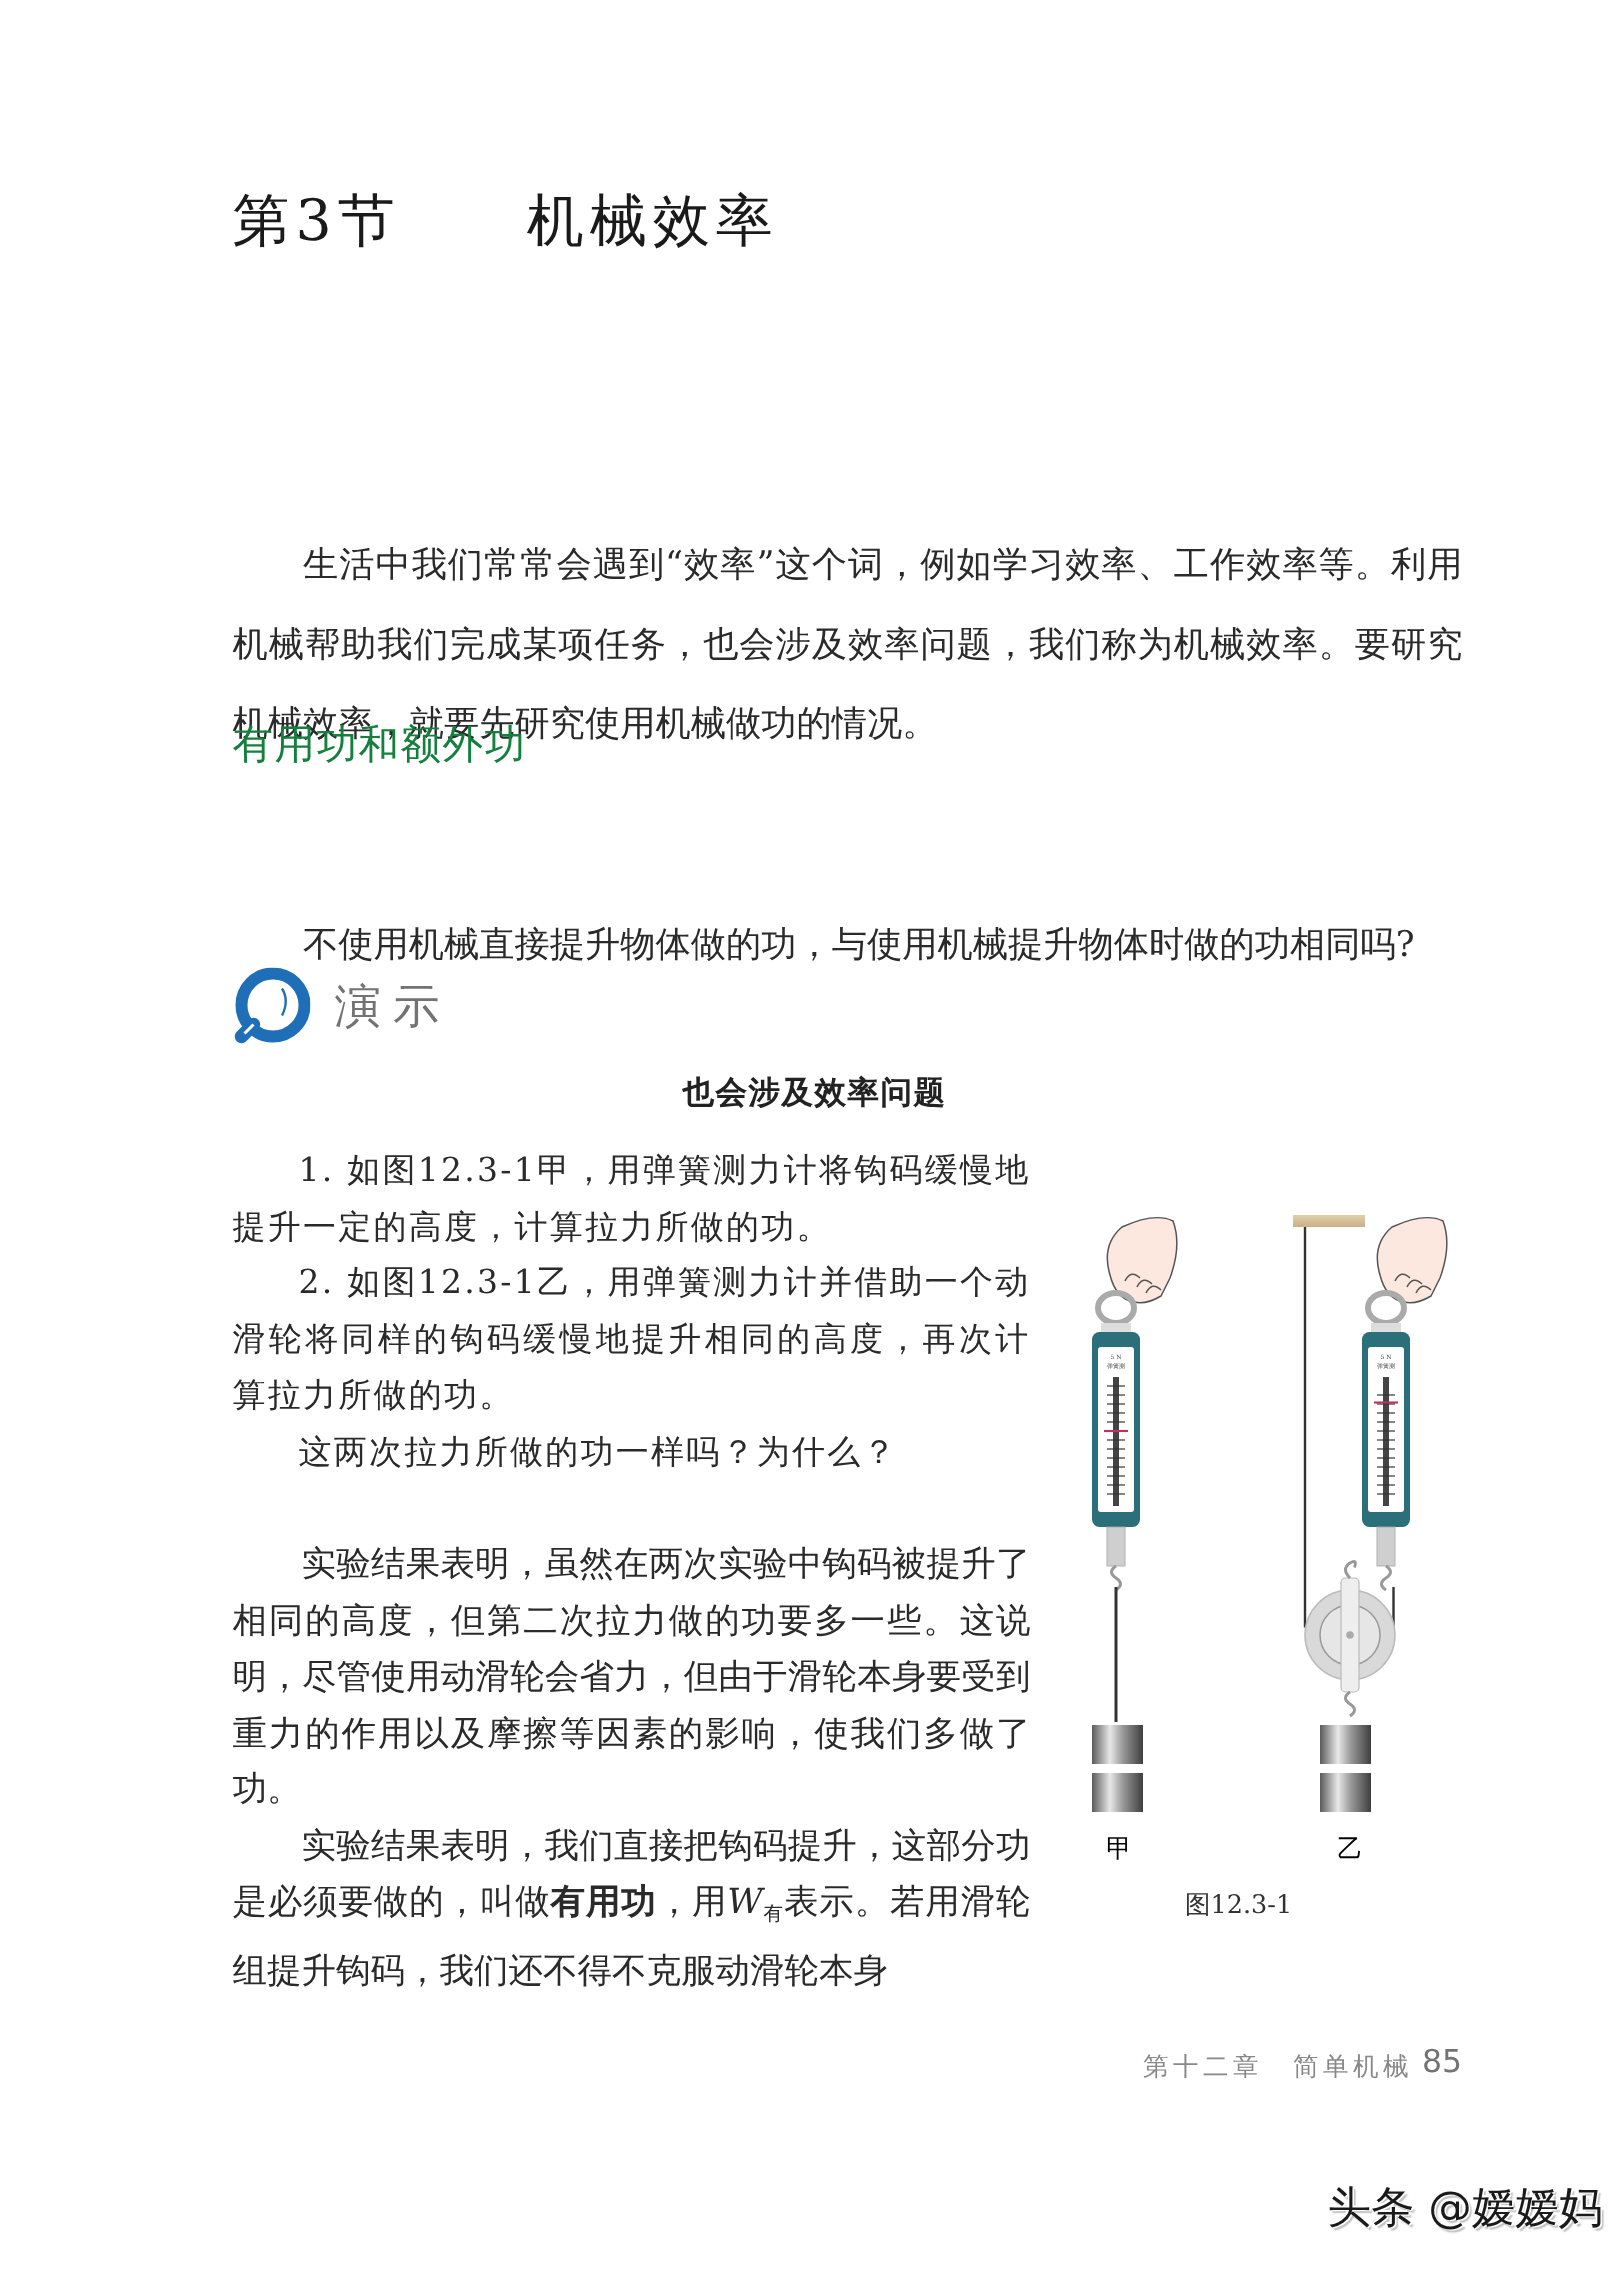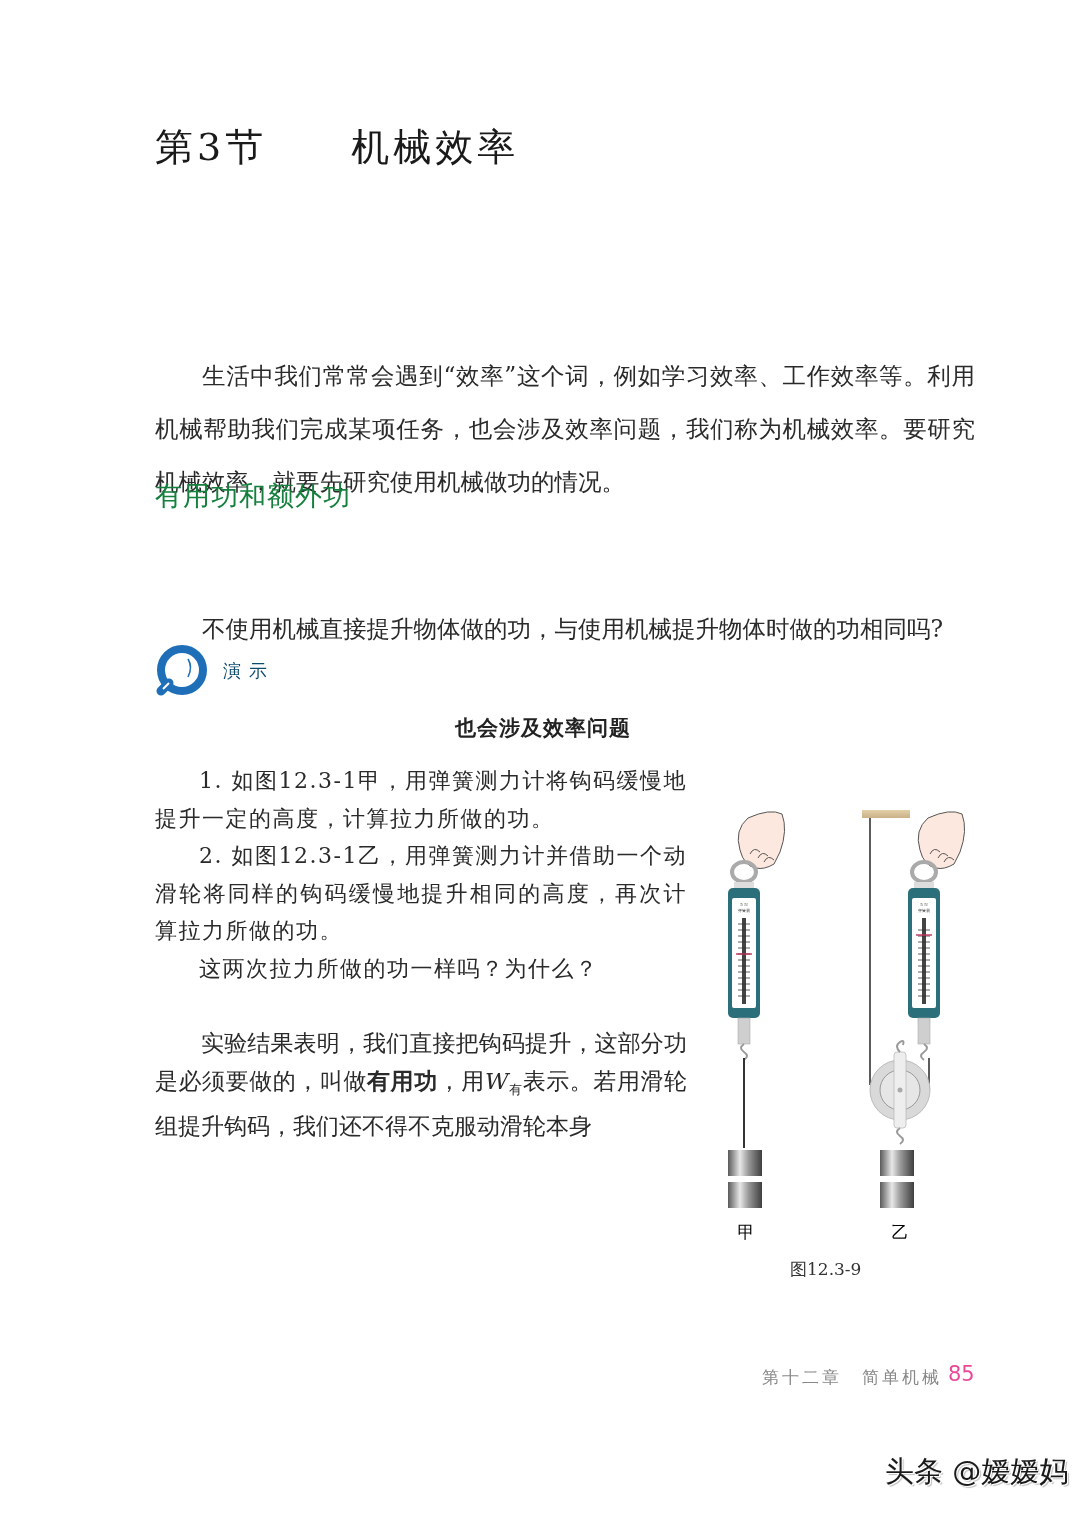--- a/index.html
+++ b/index.html
@@ -16,41 +16,41 @@
     left: 155px; width: 820px; font-size: 23.5px; line-height: 53px; text-align: justify;
     text-justify: inter-character;
   }
   .indent { text-indent: 2em; }
   .section-heading {
     left: 155px; top: 478px; font-size: 27px; color: #15803d;
     font-family: "DejaVu Sans", "Liberation Sans", sans-serif; letter-spacing: 1px;
   }
   .demo-wrap { left: 155px; top: 645px; display: flex; align-items: center; }
   .demo-icon { width: 52px; height: 52px; margin-right: 16px; }
-  .demo-label { font-family: "DejaVu Sans", sans-serif; font-size: 18px; letter-spacing: 8px; color: #0c4a6e; }
+  .demo-label { font-family: "DejaVu Sans", sans-serif; font-size: 31px; letter-spacing: 8px; color: #737373; }
   .demo-title {
     left: 455px; top: 714px; font-family: "DejaVu Sans", sans-serif; font-size: 21px; font-weight: bold; color: #222;
     letter-spacing: 1px;
   }
   .col {
     left: 155px; width: 532px; font-size: 22px; line-height: 37.5px; text-align: justify; letter-spacing: 1.5px;
     text-justify: inter-character;
   }
   .col p { margin: 0; }
   .col .ind { text-indent: 2em; }
   .col2 { left: 155px; width: 532px; font-size: 23px; line-height: 37.5px; text-align: justify; text-justify: inter-character; }
   .col2 p { margin: 0; }
   .col2 .ind { text-indent: 2em; }
   .bold { font-family: "DejaVu Sans", sans-serif; font-weight: bold; }
   .w-italic { font-style: italic; font-family: "DejaVu Serif", serif; }
   .sub { font-size: 13px; vertical-align: -5px; }
   .fig-label { font-family: "DejaVu Sans", sans-serif; font-size: 17px; color: #d24a9a; }
   .fig-caption { left: 790px; top: 1258px; font-size: 17px; color: #333; font-family: "DejaVu Serif", serif; }
   .footer-chapter { left: 762px; top: 1366px; font-size: 17px; color: #888; letter-spacing: 3px; font-family: "DejaVu Serif", serif; white-space: pre; }
-  .footer-page { left: 948px; top: 1362px; font-size: 21px; color: #ec4899; font-family: "DejaVu Sans", sans-serif; }
+  .footer-page { left: 948px; top: 1362px; font-size: 21px; color: #737373; font-family: "DejaVu Sans", sans-serif; }
   .watermark {
     left: 885px; top: 1452px; font-size: 29px; color: #1a1a1a; font-family: "DejaVu Sans", sans-serif;
     text-shadow: 1px 1px 0 #fff, -1px -1px 0 #fff, 2px 2px 1px rgba(0,0,0,0.25);
   }
 </style>
 </head>
 <body>
 
 <div class="abs title">第3节　　机械效率</div>
 
@@ -73,20 +73,21 @@
 
 <div class="abs demo-title">也会涉及效率问题</div>
 
 <div class="abs col" style="top:762px;">
   <p class="ind">1. 如图12.3-1甲，用弹簧测力计将钩码缓慢地提升一定的高度，计算拉力所做的功。</p>
   <p class="ind">2. 如图12.3-1乙，用弹簧测力计并借助一个动滑轮将同样的钩码缓慢地提升相同的高度，再次计算拉力所做的功。</p>
   <p class="ind">这两次拉力所做的功一样吗？为什么？</p>
 </div>
 
 <div class="abs col2" style="top:1025px;">
+  <p class="ind">实验结果表明，虽然在两次实验中钩码被提升了相同的高度，但第二次拉力做的功要多一些。这说明，尽管使用动滑轮会省力，但由于滑轮本身要受到重力的作用以及摩擦等因素的影响，使我们多做了功。</p>
   <p class="ind"><span>实验结果表明，我们直接把钩码提升，这部分功是必须要做的，叫做</span><span class="bold">有用功</span><span>，用</span><span class="w-italic">W</span><span class="sub">有</span><span>表示。若用滑轮组提升钩码，我们还不得不克服动滑轮本身</span></p>
 </div>
 
 <svg class="abs" style="left:700px; top:790px;" width="300" height="470" viewBox="0 0 300 470">
   <defs>
     <linearGradient id="metal" x1="0" x2="1" y1="0" y2="0">
       <stop offset="0" stop-color="#5a5a5a"></stop>
       <stop offset="0.35" stop-color="#e8e8e8"></stop>
       <stop offset="0.6" stop-color="#9a9a9a"></stop>
       <stop offset="1" stop-color="#3e3e3e"></stop>
@@ -176,18 +177,18 @@
     <path d="M200 262 q-6 -6 0 -10 q5 -3 3 3" fill="none" stroke="#999" stroke-width="2"></path>
     <path d="M200 338 q-6 4 0 8 q6 4 0 8" fill="none" stroke="#999" stroke-width="2"></path>
   </g>
   <g>
     <rect x="180" y="360" width="34" height="26" fill="url(#metal)"></rect>
     <rect x="180" y="392" width="34" height="26" fill="url(#metal)"></rect>
   </g>
   <text x="200" y="448" text-anchor="middle" class="fig-label">乙</text>
 </svg>
 
-<div class="abs fig-caption">图12.3-9</div>
+<div class="abs fig-caption">图12.3-1</div>
 
 <div class="abs footer-chapter">第十二章　简单机械</div>
 <div class="abs footer-page">85</div>
 
 <div class="abs watermark">头条 @嫒嫒妈</div>
 
 </body></html>

